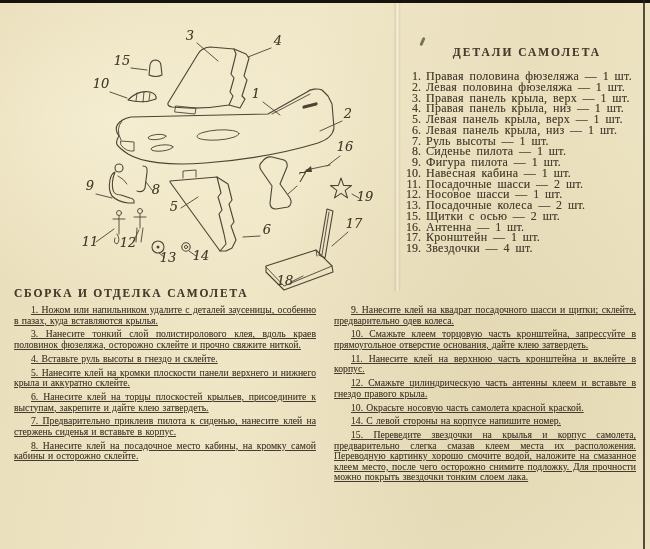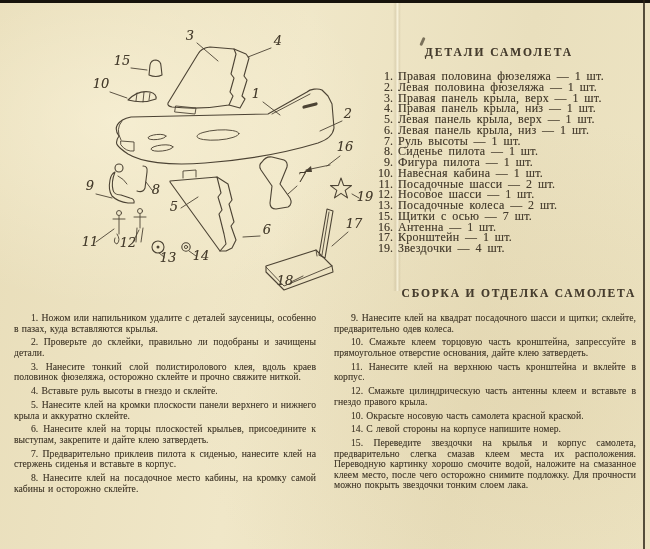--- a/index.html
+++ b/index.html
@@ -14,32 +14,32 @@
   .edge-top { position:absolute; top:0; left:0; right:0; height:3px; background:#17130c; }
   .edge-right { position:absolute; top:0; bottom:0; left:643px; width:2px; background:rgba(42,34,20,.78); }
   .crease-vert {
     position:absolute; left:393px; top:3px; width:8px; height:288px;
     background:linear-gradient(90deg, rgba(0,0,0,0), rgba(92,72,40,.10) 30%, rgba(255,252,236,.55) 55%, rgba(92,72,40,.08) 80%, rgba(0,0,0,0));
   }
   .ink-mark { position:absolute; left:421px; top:37px; width:3px; height:9px;
     background:rgba(62,52,36,.65); border-radius:2px; transform:rotate(24deg); }
 
   
-  .parts-list { position:absolute; left:376px; top:46px; width:246px; }
+  .parts-list { position:absolute; left:404px; top:46px; width:246px; }
   .parts-title { margin:0 0 13px; text-align:center; font-size:11.5px; font-weight:bold;
     letter-spacing:2px; white-space:nowrap; }
   .parts-items { list-style:none; margin:0; padding:0; font-size:12px; line-height:10.75px;
     white-space:nowrap; word-spacing:2.4px; letter-spacing:.25px; }
   .parts-items .num { display:inline-block; width:17px; text-align:right; margin-right:5px; letter-spacing:0; }
 
   
   .assembly { position:absolute; left:14px; top:287px; width:622px; }
-  .assembly-title { margin:0 0 14px; text-align:right; font-size:11.5px; font-weight:bold;
+  .assembly-title { margin:0 0 6px; text-align:left; font-size:11.5px; font-weight:bold;
     letter-spacing:1.8px; white-space:nowrap; }
-  .cols { display:flex; gap:18px; }
+  .cols { display:flex; gap:18px;text-decoration:underline; }
   .col { flex:1; font-size:9.7px; line-height:10.6px; text-align:justify; word-spacing:.8px; }
   .col p { margin:0 0 3.2px; text-indent:17px; }
   .sheet, .sheet * { text-shadow:0 0 .4px rgba(72,60,40,.45); }
 
   
   .diagram { position:absolute; left:0; top:4px; }
   .diagram .ln { fill:none; stroke:#4c4334; stroke-width:1.1; stroke-linejoin:round; stroke-linecap:round; }
   .diagram .thin { fill:none; stroke:#4c4334; stroke-width:.9; stroke-linecap:round; }
   .diagram .fillshape { fill:#4c4334; stroke:none; }
   .diagram text { font-family:"DejaVu Serif", serif; font-style:italic; font-size:13px;
@@ -196,33 +196,32 @@
       <li><span class="num">4.</span><span>Правая панель крыла, низ — 1 шт.</span></li>
       <li><span class="num">5.</span><span>Левая панель крыла, верх — 1 шт.</span></li>
       <li><span class="num">6.</span><span>Левая панель крыла, низ — 1 шт.</span></li>
       <li><span class="num">7.</span><span>Руль высоты — 1 шт.</span></li>
       <li><span class="num">8.</span><span>Сиденье пилота — 1 шт.</span></li>
       <li><span class="num">9.</span><span>Фигура пилота — 1 шт.</span></li>
       <li><span class="num">10.</span><span>Навесная кабина — 1 шт.</span></li>
       <li><span class="num">11.</span><span>Посадочные шасси — 2 шт.</span></li>
       <li><span class="num">12.</span><span>Носовое шасси — 1 шт.</span></li>
       <li><span class="num">13.</span><span>Посадочные колеса — 2 шт.</span></li>
-      <li><span class="num">15.</span><span>Щитки с осью — 7 шт.</span></li>
+      <li><span class="num">15.</span><span>Щитки с осью — 2 шт.</span></li>
       <li><span class="num">16.</span><span>Антенна — 1 шт.</span></li>
       <li><span class="num">17.</span><span>Кронштейн — 1 шт.</span></li>
       <li><span class="num">19.</span><span>Звездочки — 4 шт.</span></li>
     </ol>
   </div>
 
   <div class="assembly">
     <h2 class="assembly-title">СБОРКА И ОТДЕЛКА САМОЛЕТА</h2>
     <div class="cols">
       <div class="col">
         <p>1. Ножом или напильником удалите с деталей заусеницы, особенно в пазах, куда вставляются крылья.</p>
-        <p>2. Проверьте до склейки, правильно ли подобраны и зачищены детали.</p>
         <p>3. Нанесите тонкий слой полистиролового клея, вдоль краев половинок фюзеляжа, осторожно склейте и прочно свяжите ниткой.</p>
         <p>4. Вставьте руль высоты в гнездо и склейте.</p>
         <p>5. Нанесите клей на кромки плоскости панели верхнего и нижнего крыла и аккуратно склейте.</p>
         <p>6. Нанесите клей на торцы плоскостей крыльев, присоедините к выступам, закрепите и дайте клею затвердеть.</p>
         <p>7. Предварительно приклеив пилота к сиденью, нанесите клей на стержень сиденья и вставьте в корпус.</p>
         <p>8. Нанесите клей на посадочное место кабины, на кромку самой кабины и осторожно склейте.</p>
       </div>
       <div class="col">
         <p>9. Нанесите клей на квадрат посадочного шасси и щитки; склейте, предварительно одев колеса.</p>
         <p>10. Смажьте клеем торцовую часть кронштейна, запрессуйте в прямоугольное отверстие основания, дайте клею затвердеть.</p>

